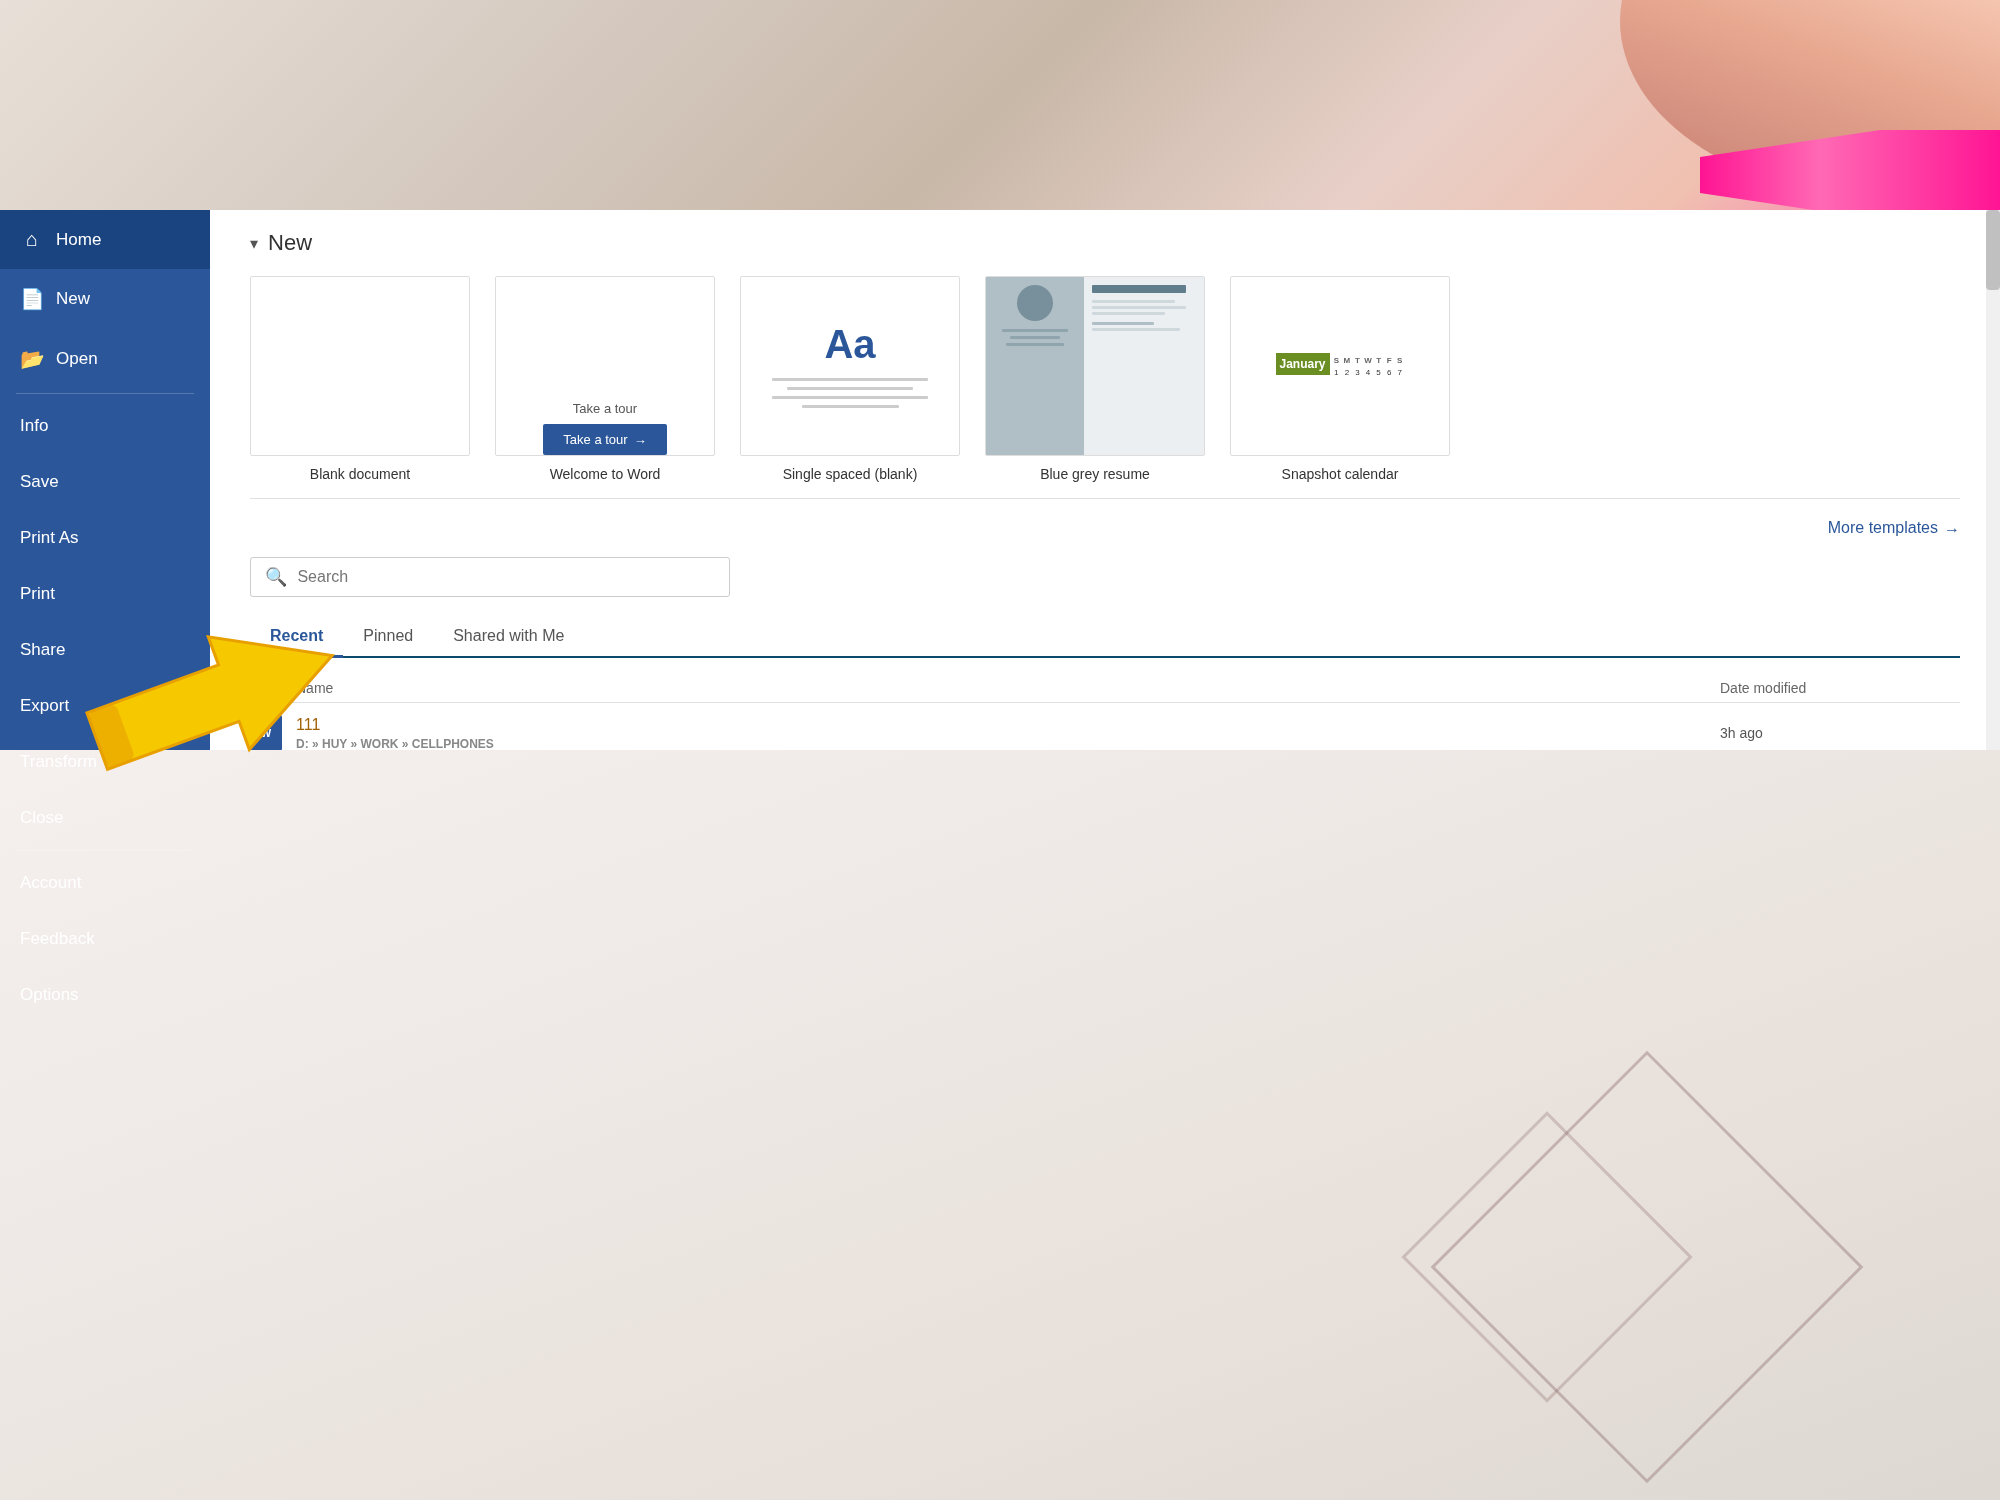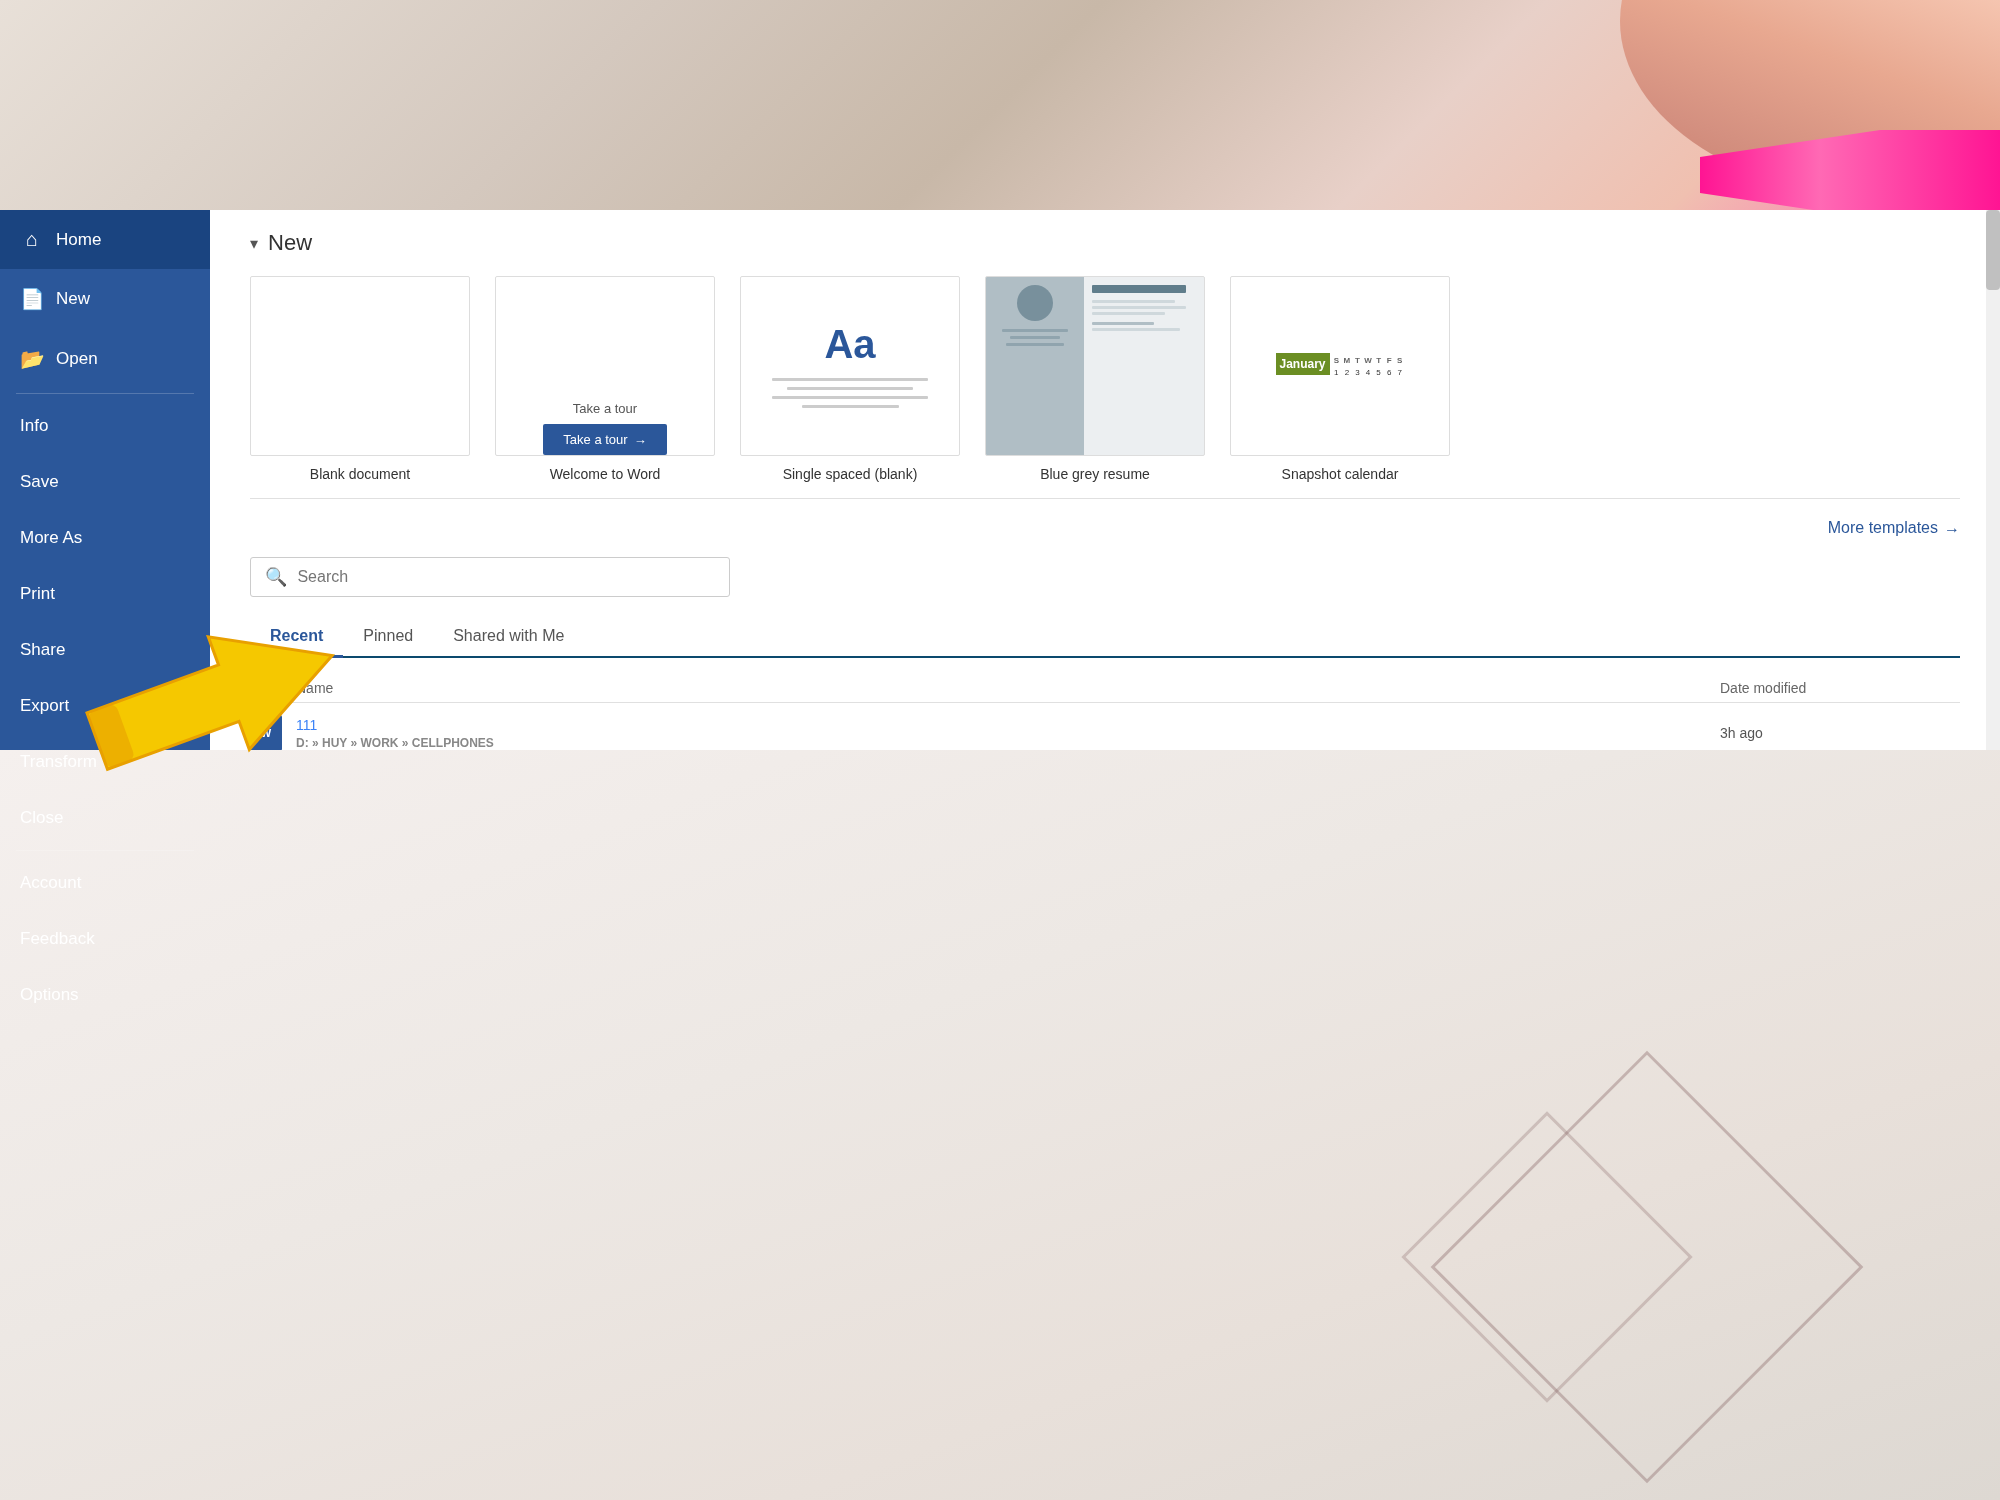--- a/index.html
+++ b/index.html
@@ -347,22 +347,22 @@
       align-items: center;
       justify-content: center;
       color: white;
       font-size: 11px;
       font-weight: bold;
       flex-shrink: 0;
     }
 
     .file-name-block { flex: 1; }
     .file-name-main {
-      font-size: 14px;
-      color: #3b82f6;
+      font-size: 16px;
+      color: #a16207;
       margin-bottom: 3px;
     }
     .file-path {
       font-size: 12px;
       color: #888;
       font-weight: bold;
     }
     .file-date {
       width: 240px;
       font-size: 14px;
@@ -416,21 +416,21 @@
 
     <hr class="sidebar-divider">
 
     <div class="sidebar-item">
       <span>Info</span>
     </div>
     <div class="sidebar-item">
       <span>Save</span>
     </div>
     <div class="sidebar-item">
-      <span>More As</span>
+      <span>Print As</span>
     </div>
     <div class="sidebar-item">
       <span>Print</span>
     </div>
     <div class="sidebar-item">
       <span>Share</span>
     </div>
     <div class="sidebar-item">
       <span>Export</span>
     </div>

